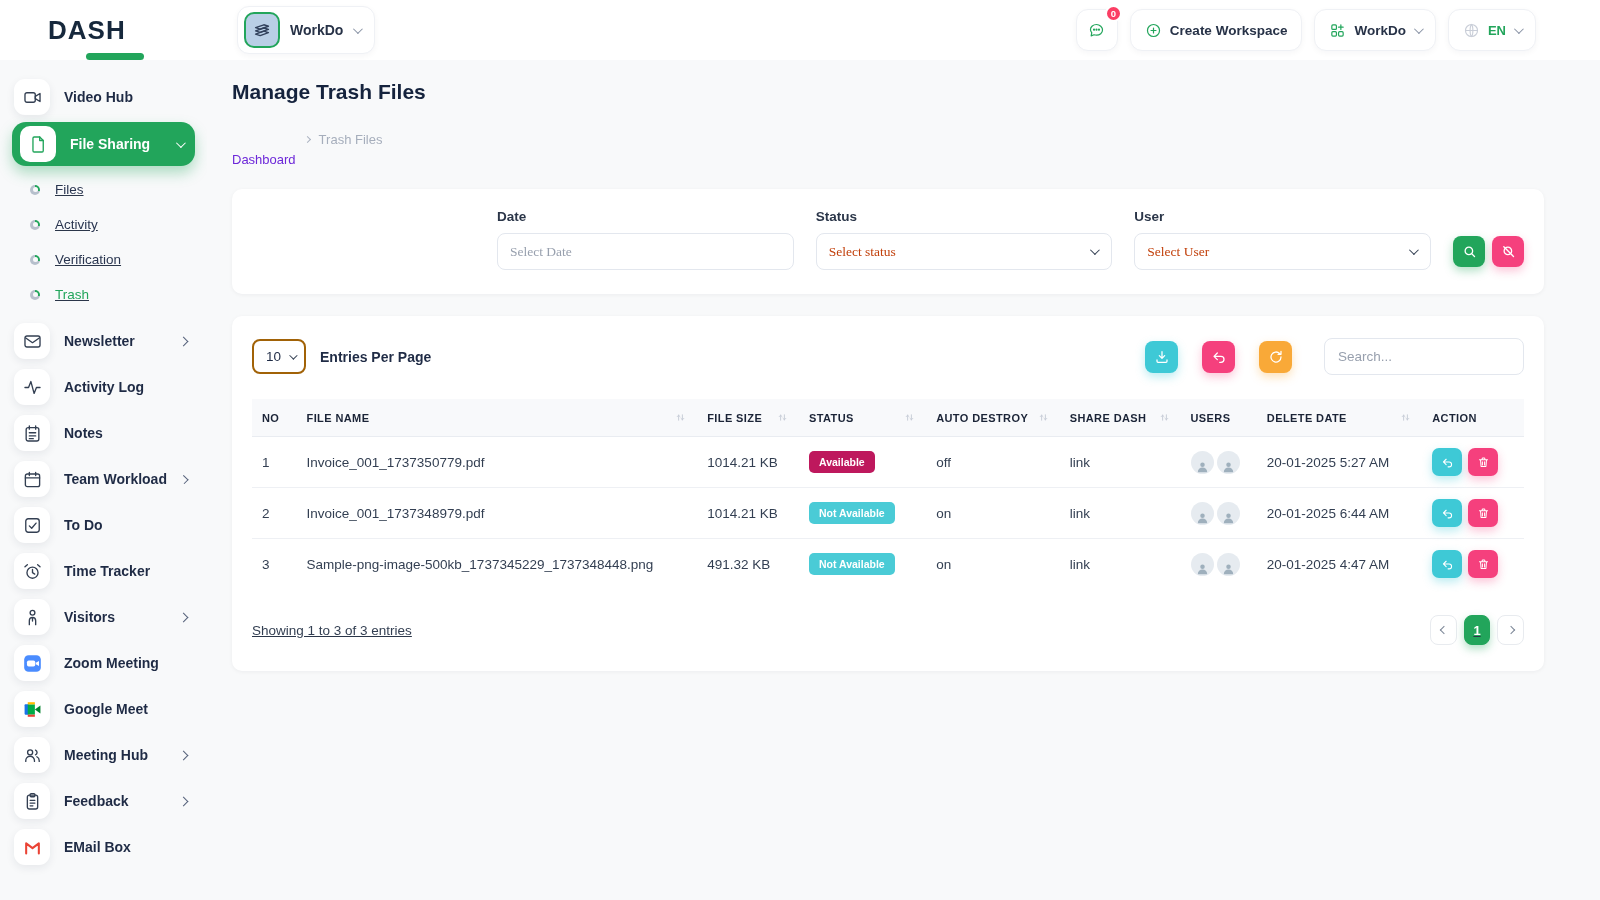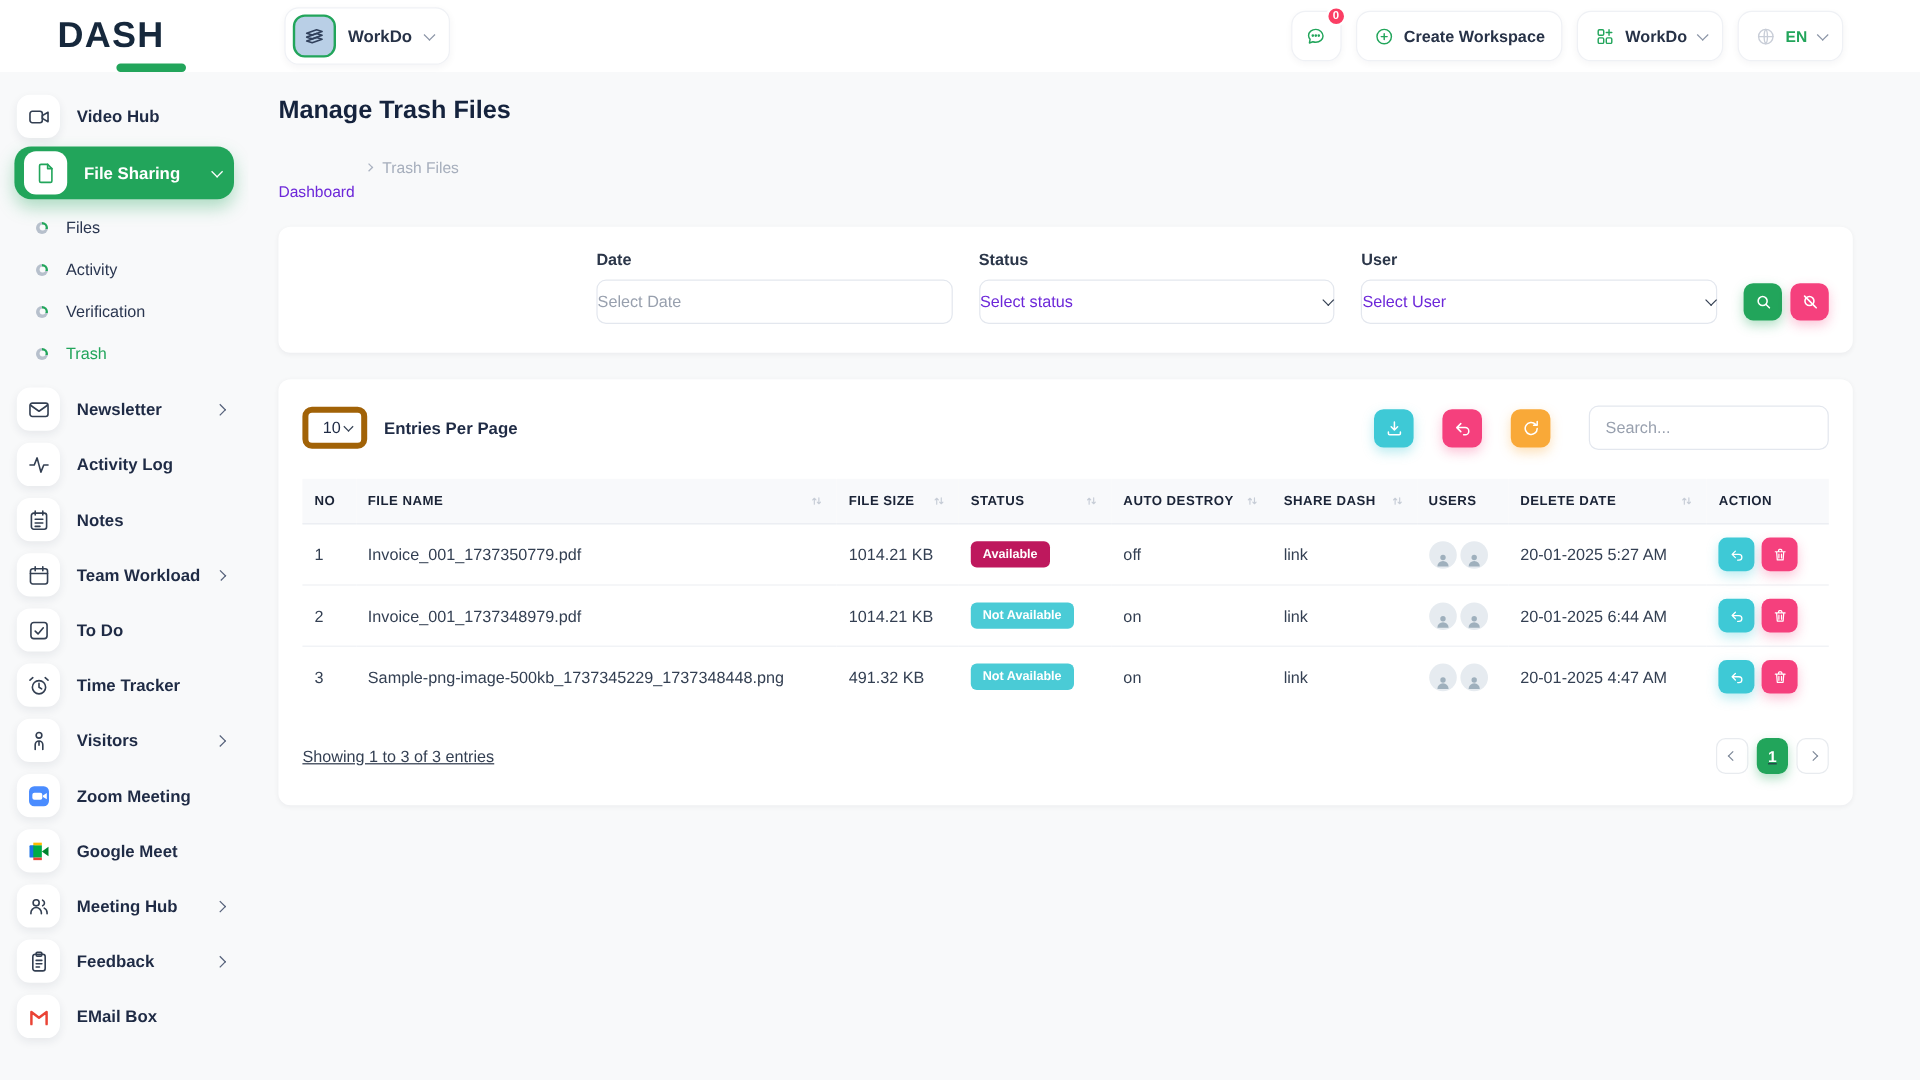--- a/index.html
+++ b/index.html
@@ -2,21 +2,21 @@
 <html><head>
 <meta charset="utf-8">
 <style>
   * { margin:0; padding:0; box-sizing:border-box; }
   html,body { width:1600px; height:900px; overflow:hidden; background:#f8f9fa;
     font-family:"Liberation Sans", sans-serif; color:#2b3649; }
 
   
   .topbar { height:60px; background:#fff; display:flex; align-items:center; }
   .logo-wrap { width:207px; padding-left:48px; flex-shrink:0; }
-  .logo { position:relative; display:inline-block; font-weight:800; font-size:30px;
+  .logo { position:relative; display:inline-block; font-weight:800; font-size:26px;
     letter-spacing:1px; color:#16283c; font-style:normal; }
   .logo .logo-dash { position:absolute; right:-14px; top:14px; width:58px; height:7px;
     border-radius:4px; background:#22a55b; }
 
   .ws-pill { margin-left:30px; display:flex; align-items:center; gap:10px; background:#fff;
     border:1px solid #eff1f5; border-radius:12px; padding:5px 14px 5px 6px;
     box-shadow:0 2px 6px rgba(20,30,50,.04); cursor:pointer; }
   .ws-ic { width:36px; height:36px; border-radius:10px; background:#b9cfe6;
     border:2px solid #22a55b; display:flex; align-items:center; justify-content:center; color:#31415c; }
   .ws-ic svg { width:22px; height:22px; }
@@ -55,21 +55,21 @@
     color:#333f52; }
   .side-ic svg { width:19px; height:19px; }
   .side-label { font-size:14px; font-weight:600; color:#1f2b45; flex:1; white-space:nowrap; }
   .side-item .caret { color:#55617a; margin-right:8px; }
   .side-item.active { background:#22a55b; margin:2px 12px; padding:4px 10px 4px 8px; min-height:44px;
     border-radius:14px; box-shadow:0 7px 14px rgba(34,165,91,.35); }
   .side-item.active .side-label { color:#fff; }
   .side-item.active .side-ic { color:#22a55b; box-shadow:none; border-radius:10px; }
   .side-item.active .caret { color:#fff; margin-right:2px; }
 
-  .side-sub { padding:4px 0 6px; }
+  .side-sub { padding:4px 0 6px;text-decoration:underline; }
   .sub-item { display:flex; align-items:center; gap:15px; padding:10px 12px 10px 30px;
     cursor:pointer; }
   .sub-item span.sub-label { font-size:13.5px; font-weight:500; color:#2a3650; }
   .sub-item.active span.sub-label { color:#22a55b; }
   .ring { width:10px; height:10px; border-radius:50%; position:relative; flex-shrink:0;
     background:conic-gradient(#22a55b 0 100deg, #b7c0cc 100deg 360deg); }
   .ring::after { content:""; position:absolute; left:2.5px; top:2.5px; width:5px; height:5px;
     border-radius:50%; background:#f8f9fa; }
 
   
@@ -79,38 +79,38 @@
   .crumb-link { color:#6d28d9; cursor:pointer;margin-top:40px; }
   .crumb-sep { color:#aab2c0; font-size:12px; }
   .crumb-current { color:#a6aebc; }
 
   .card { background:#fff; border-radius:10px; box-shadow:0 1px 4px rgba(16,24,40,.05); }
   .filter-card { margin-top:22px; }
   .filter-row { display:flex; align-items:flex-end; gap:22px; padding:20px 20px 24px 265px; }
   .fgroup { width:302px; }
   .flabel { display:block; font-size:13.5px; font-weight:600; color:#2b3649; margin-bottom:9px; }
   .finput, .fselect { width:100%; height:37px; border:1px solid #e3e7ee; border-radius:8px;
-    padding:0 0; font-size:13.5px; color:#6d28d9; background:#fff; outline:none;
-    font-family:Liberation Sans, sans-serif; }
+    padding:0 12px; font-size:13.5px; color:#c2410c; background:#fff; outline:none;
+    font-family:Liberation Serif, serif; }
   .finput::placeholder { color:#98a0ae; }
   .fselect { display:flex; align-items:center; justify-content:space-between; cursor:pointer; }
   .fselect .caret { color:#333f52; margin-right:2px; }
   .fbtns { margin-left:auto; display:flex; gap:7px; padding-bottom:3px; }
   .btn-sq { width:32px; height:31px; border:none; border-radius:8px; display:flex;
     align-items:center; justify-content:center; color:#fff; cursor:pointer; }
   .btn-sq svg { width:15px; height:15px; }
   .bg-green { background:#22a55b; box-shadow:0 4px 10px rgba(34,165,91,.35); }
   .bg-pink  { background:#f5407d; box-shadow:0 4px 10px rgba(245,64,125,.3); }
   .bg-teal  { background:#3ec9d6; box-shadow:0 4px 10px rgba(62,201,214,.35); }
   .bg-orange{ background:#f9a938; box-shadow:0 4px 10px rgba(249,169,56,.35); }
 
   
   .table-card { margin-top:22px; padding:22px 20px 26px; }
   .tc-controls { display:flex; align-items:center; }
-  .entries-select { width:54px; height:35px; border:5px solid #a16207; border-radius:8px;
+  .entries-select { width:54px; height:35px; border:2px solid #a16207; border-radius:8px;
     display:flex; align-items:center; justify-content:space-between; padding:0 9px 0 12px;
     font-size:13.5px; color:#1f2b45; cursor:pointer; }
   .entries-select .caret { color:#333f52; width:6px; height:6px; }
   .entries-label { margin-left:14px; font-size:14px; font-weight:600; color:#1f2b45; }
   .tc-right { margin-left:auto; display:flex; align-items:center; gap:24px; }
   .tool-btn { width:33px; height:32px; border:none; border-radius:8px; color:#fff;
     display:flex; align-items:center; justify-content:center; cursor:pointer; }
   .tool-btn svg { width:16px; height:16px; }
   .search-input { width:200px; height:37px; border:1px solid #e3e7ee; border-radius:8px;
     margin-left:8px; padding:0 13px; font-size:13.5px; color:#3f4b5e; outline:none;

